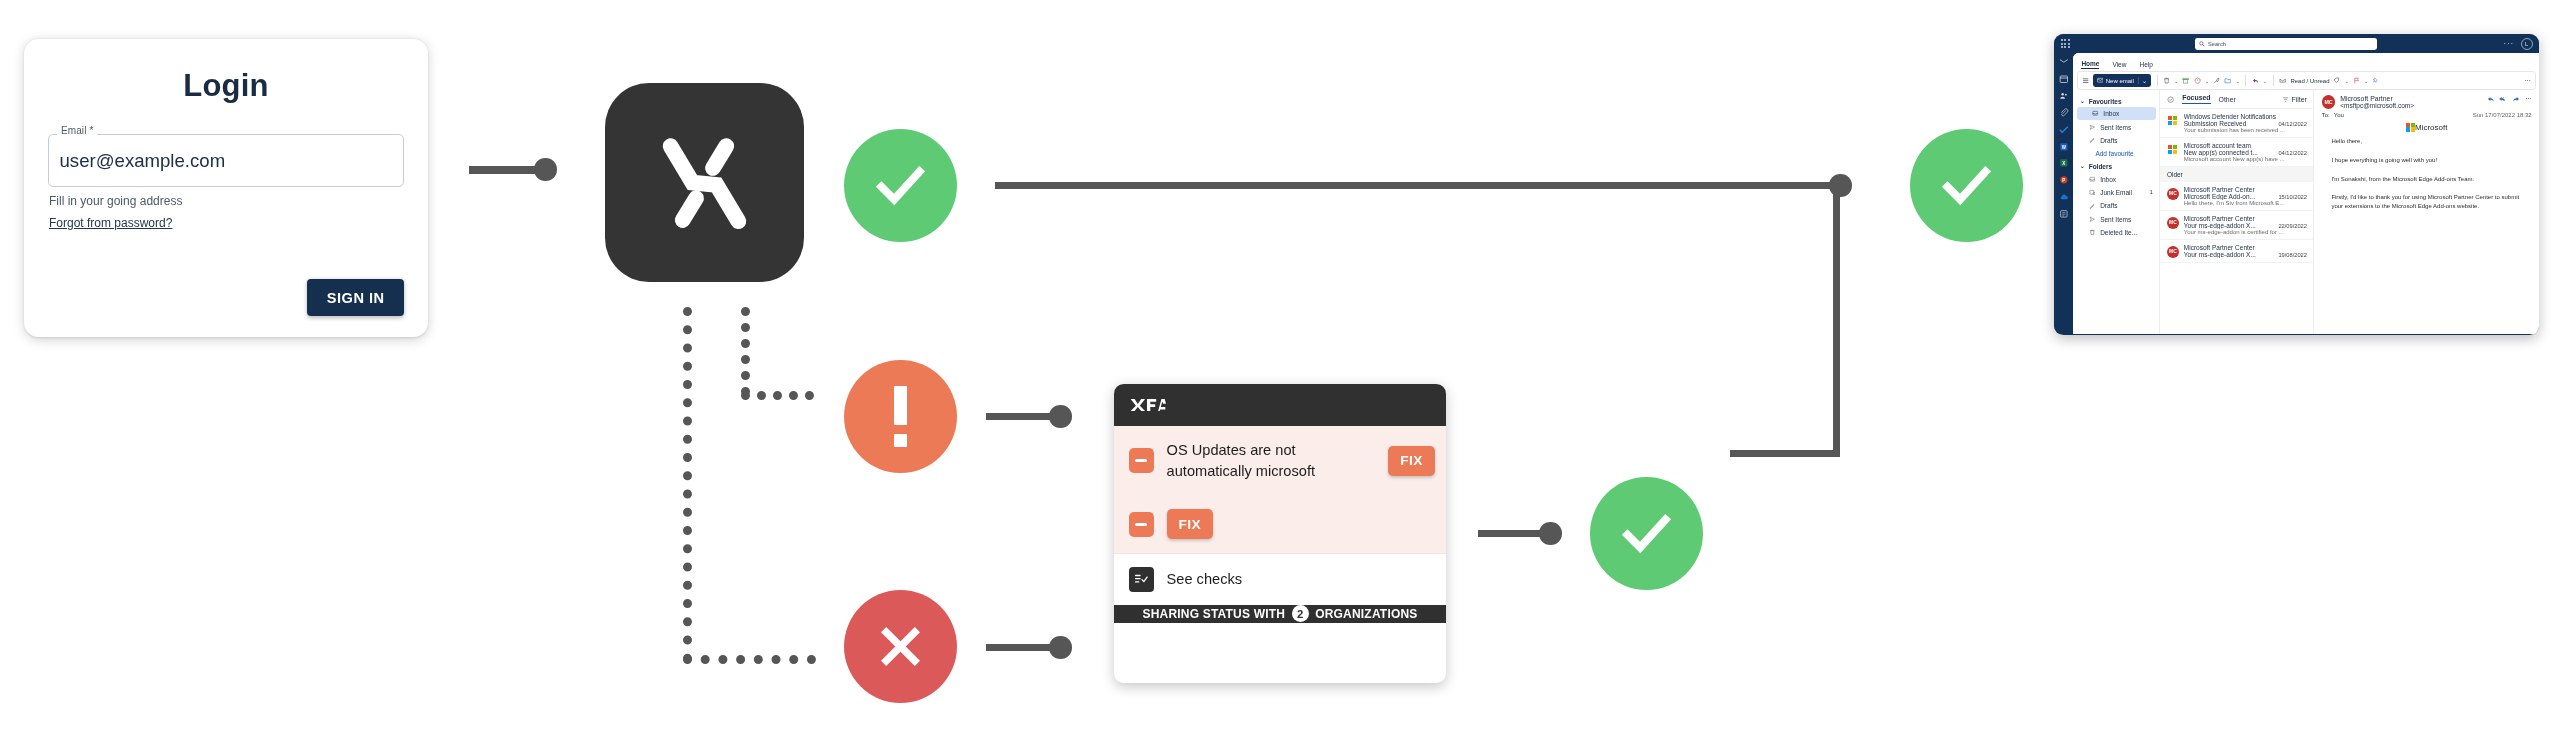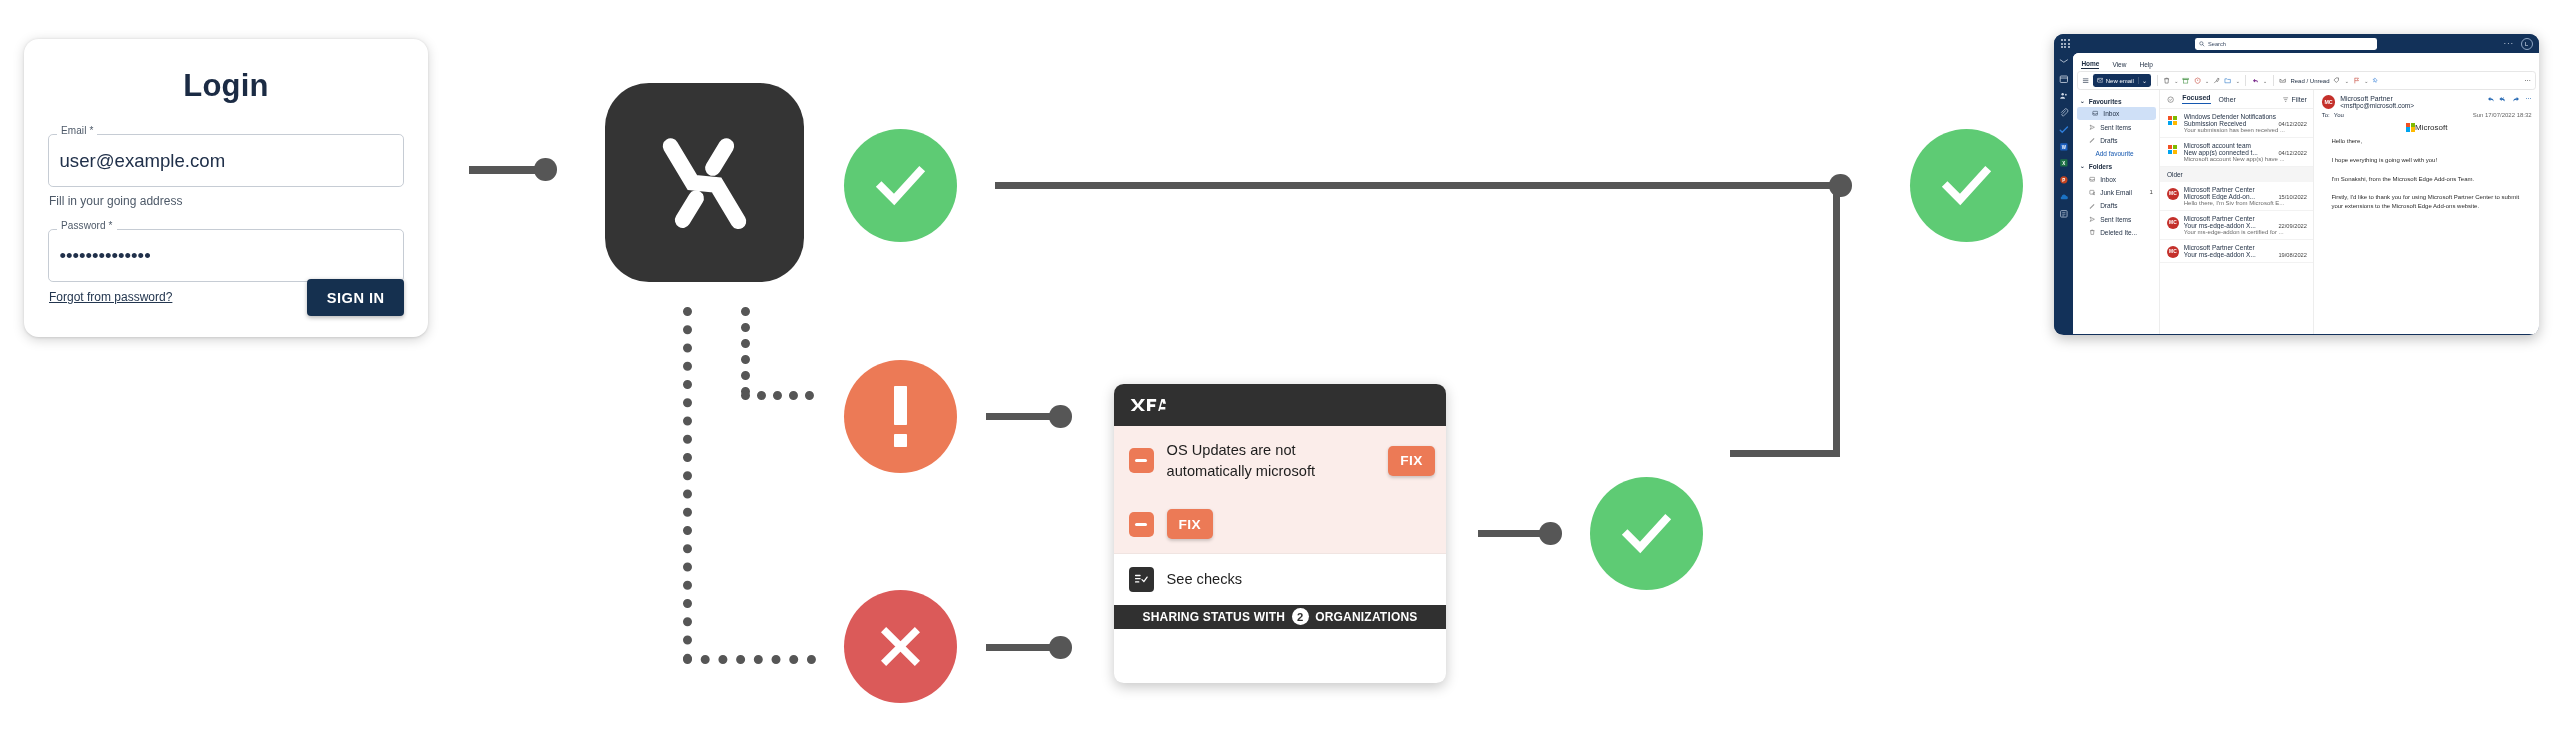--- a/index.html
+++ b/index.html
@@ -112,21 +112,21 @@
   }
   .notif-checks {
     background: #fff; display: flex; align-items: center; gap: 13px;
     padding: 13px 11.3px 13px 14.6px; border-top: 0.8px solid #f0e4e1;
   }
   .checks-icon {
     flex: 0 0 auto; width: 25px; height: 25px; background: #303030;
     border-radius: 4px; display: flex; align-items: center; justify-content: center;
   }
   .notif-foot {
-    background: #303030; color: #fff; height: 24px;
+    background: #303030; color: #fff; height: 18px;
     display: flex; align-items: center; justify-content: center; gap: 6.5px;
     font-size: 12px; font-weight: 700; letter-spacing: 0.2px;
   }
   .org-badge {
     width: 17px; height: 17px; border-radius: 50%; background: #fff; color: #303030;
     display: inline-flex; align-items: center; justify-content: center;
     font-size: 11.3px; font-weight: 700;
   }
 
   
@@ -250,24 +250,20 @@
 
   <div class="login-card">
     <div class="login-title">Login</div>
 
     <div class="field-wrap email">
       <div class="field-legend">Email *</div>
       <div class="field-box" title="Email">user@example.com</div>
     </div>
     <div class="field-hint">Fill in your going address</div>
 
-    <div class="field-wrap pass">
-      <div class="field-legend">Password *</div>
-      <div class="field-box" title="Password">••••••••••••••</div>
-    </div>
     <a class="forgot">Forgot from password?</a>
 
     <button class="signin-btn">SIGN IN</button>
   </div>
 
   <div class="conn-line" style="left:469px;top:166px;width:71px;height:8px;"></div>
   <div class="conn-dot" style="left:534px;top:158px;width:22.6px;height:22.6px;"></div>
 
   <div class="app-icon">
     <svg width="121" height="121" viewBox="0 0 100 100">

